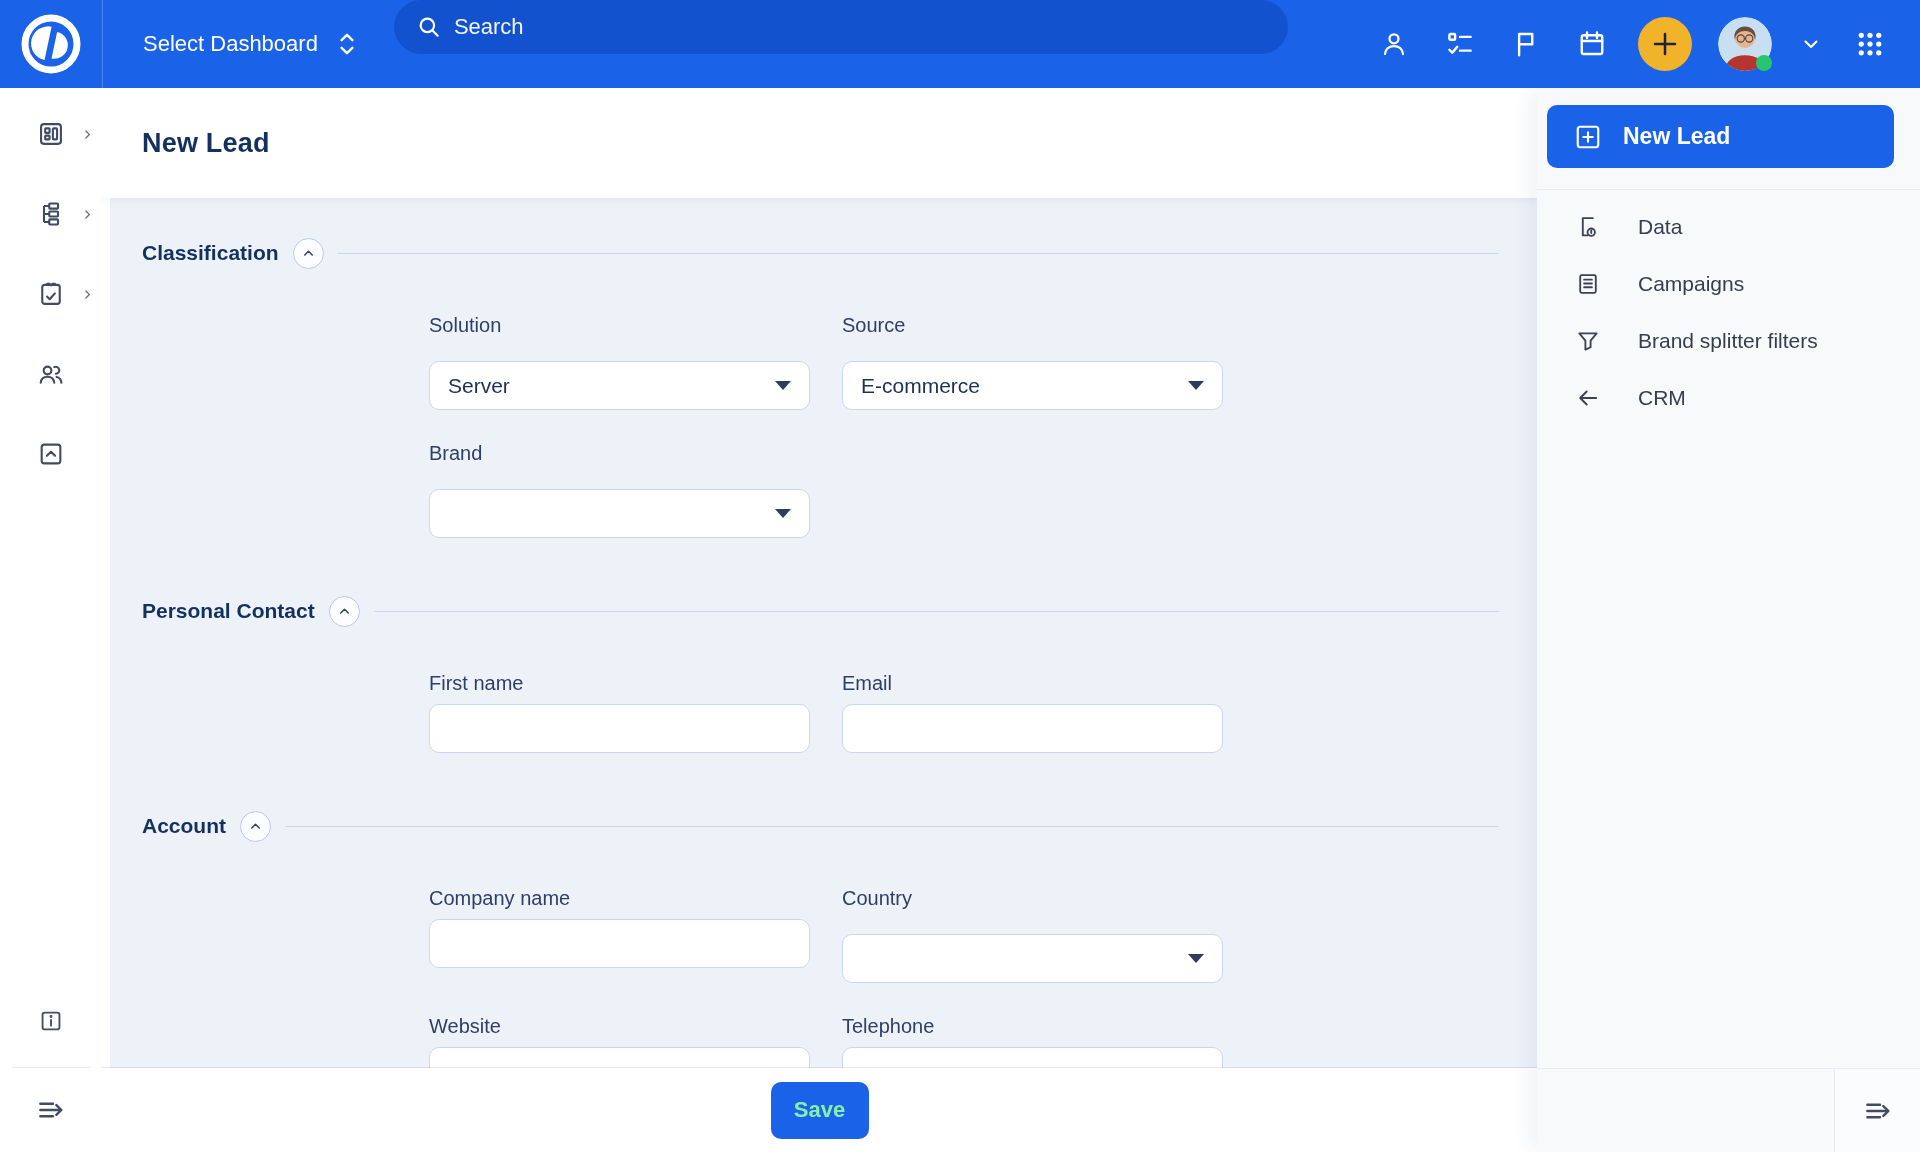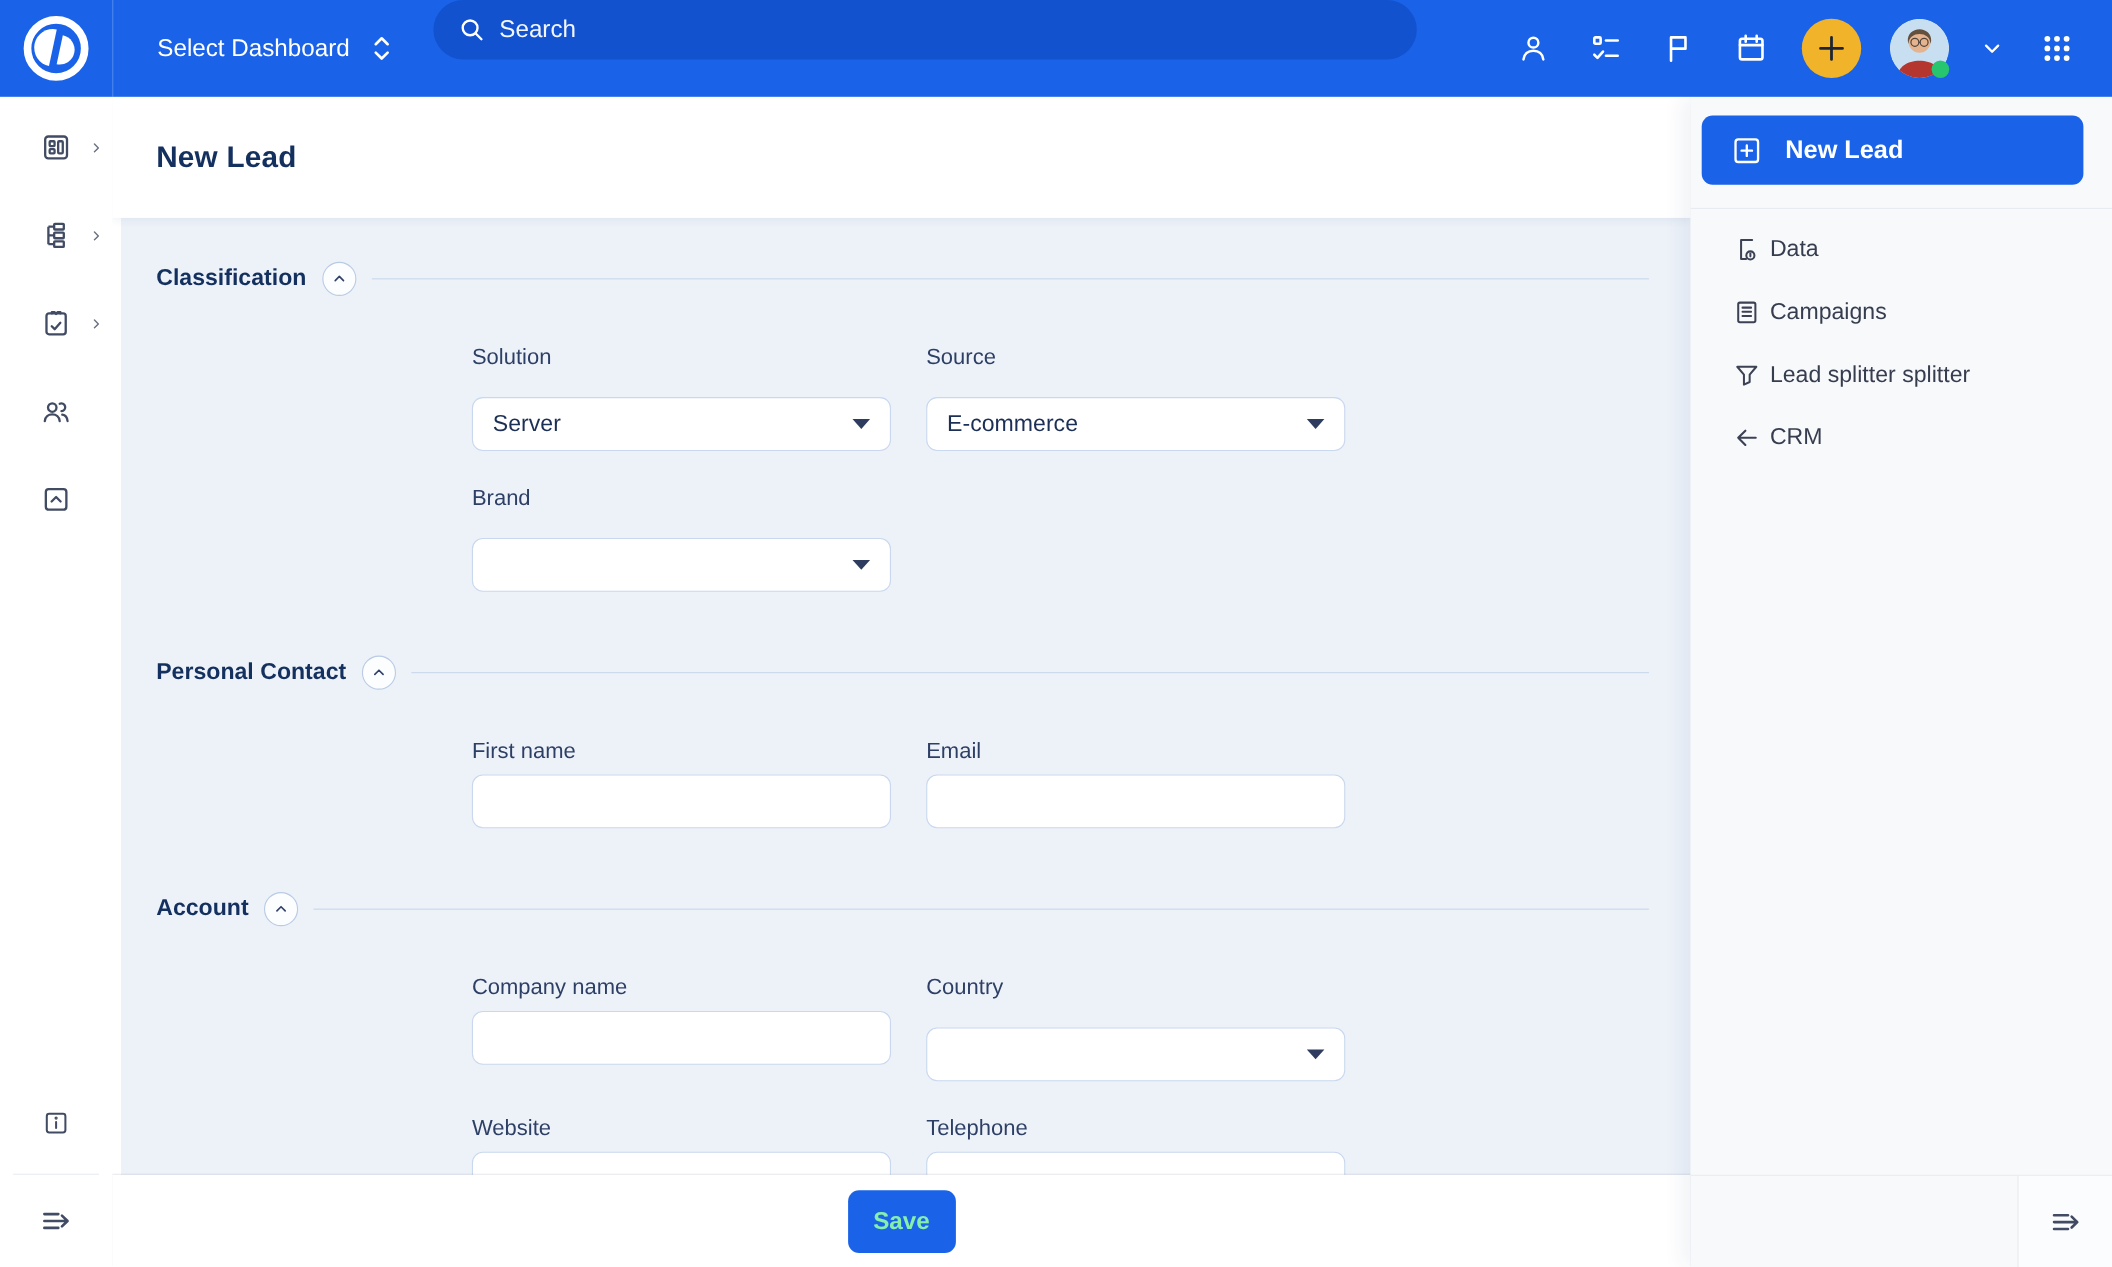--- a/index.html
+++ b/index.html
@@ -75,21 +75,21 @@
     color:#86efac;font-size:22px;font-weight:bold;cursor:pointer;}
 
   
   .right-panel{position:absolute;top:88px;right:0;bottom:0;width:383px;background:var(--panel-bg);
     z-index:25;box-shadow:-8px 0 18px rgba(25,50,100,0.06);display:flex;flex-direction:column;}
   .new-lead-btn{margin:17px 26px 0 10px;height:63px;border:none;border-radius:10px;
     background:var(--accent-blue);color:#fff;display:flex;align-items:center;gap:20px;
     padding-left:26px;font-size:23px;font-weight:bold;cursor:pointer;}
   .panel-divider{height:1px;background:var(--divider);margin-top:21px;}
   .panel-menu{padding-top:8px;}
-  .panel-item{display:flex;align-items:center;gap:8px;height:57px;padding-left:38px;
+  .panel-item{display:flex;align-items:center;gap:37px;height:57px;padding-left:38px;
     background:none;border:none;width:100%;cursor:pointer;color:var(--slate);}
   .panel-item .pi-label{font-size:21px;color:#363d4f;}
   .panel-footer{margin-top:auto;height:84px;border-top:1px solid var(--divider);display:flex;}
   .pf-spacer{flex:1;}
   .pf-cell{width:86px;border-left:1px solid var(--divider);background:#fbfcfd;display:flex;
     align-items:center;justify-content:center;}
   .pf-btn{background:none;border:none;color:#414b63;cursor:pointer;display:flex;}
 
   svg{display:block;}
 </style>
@@ -443,21 +443,21 @@
           </svg>
         </span>
         <span class="pi-label">Campaigns</span>
       </button>
       <button class="panel-item">
         <span>
           <svg width="26" height="26" viewBox="0 0 24 24" fill="none" stroke="currentColor" stroke-width="1.7" stroke-linecap="round" stroke-linejoin="round">
             <path d="M4 5h16l-5.6 6.6v6.2L9.6 20v-8.4Z"></path>
           </svg>
         </span>
-        <span class="pi-label">Lead splitter splitter</span>
+        <span class="pi-label">Brand splitter filters</span>
       </button>
       <button class="panel-item">
         <span>
           <svg width="26" height="26" viewBox="0 0 24 24" fill="none" stroke="currentColor" stroke-width="1.8" stroke-linecap="round" stroke-linejoin="round">
             <path d="M19.5 12H4.8M10.8 6 4.8 12l6 6"></path>
           </svg>
         </span>
         <span class="pi-label">CRM</span>
       </button>
     </nav>

